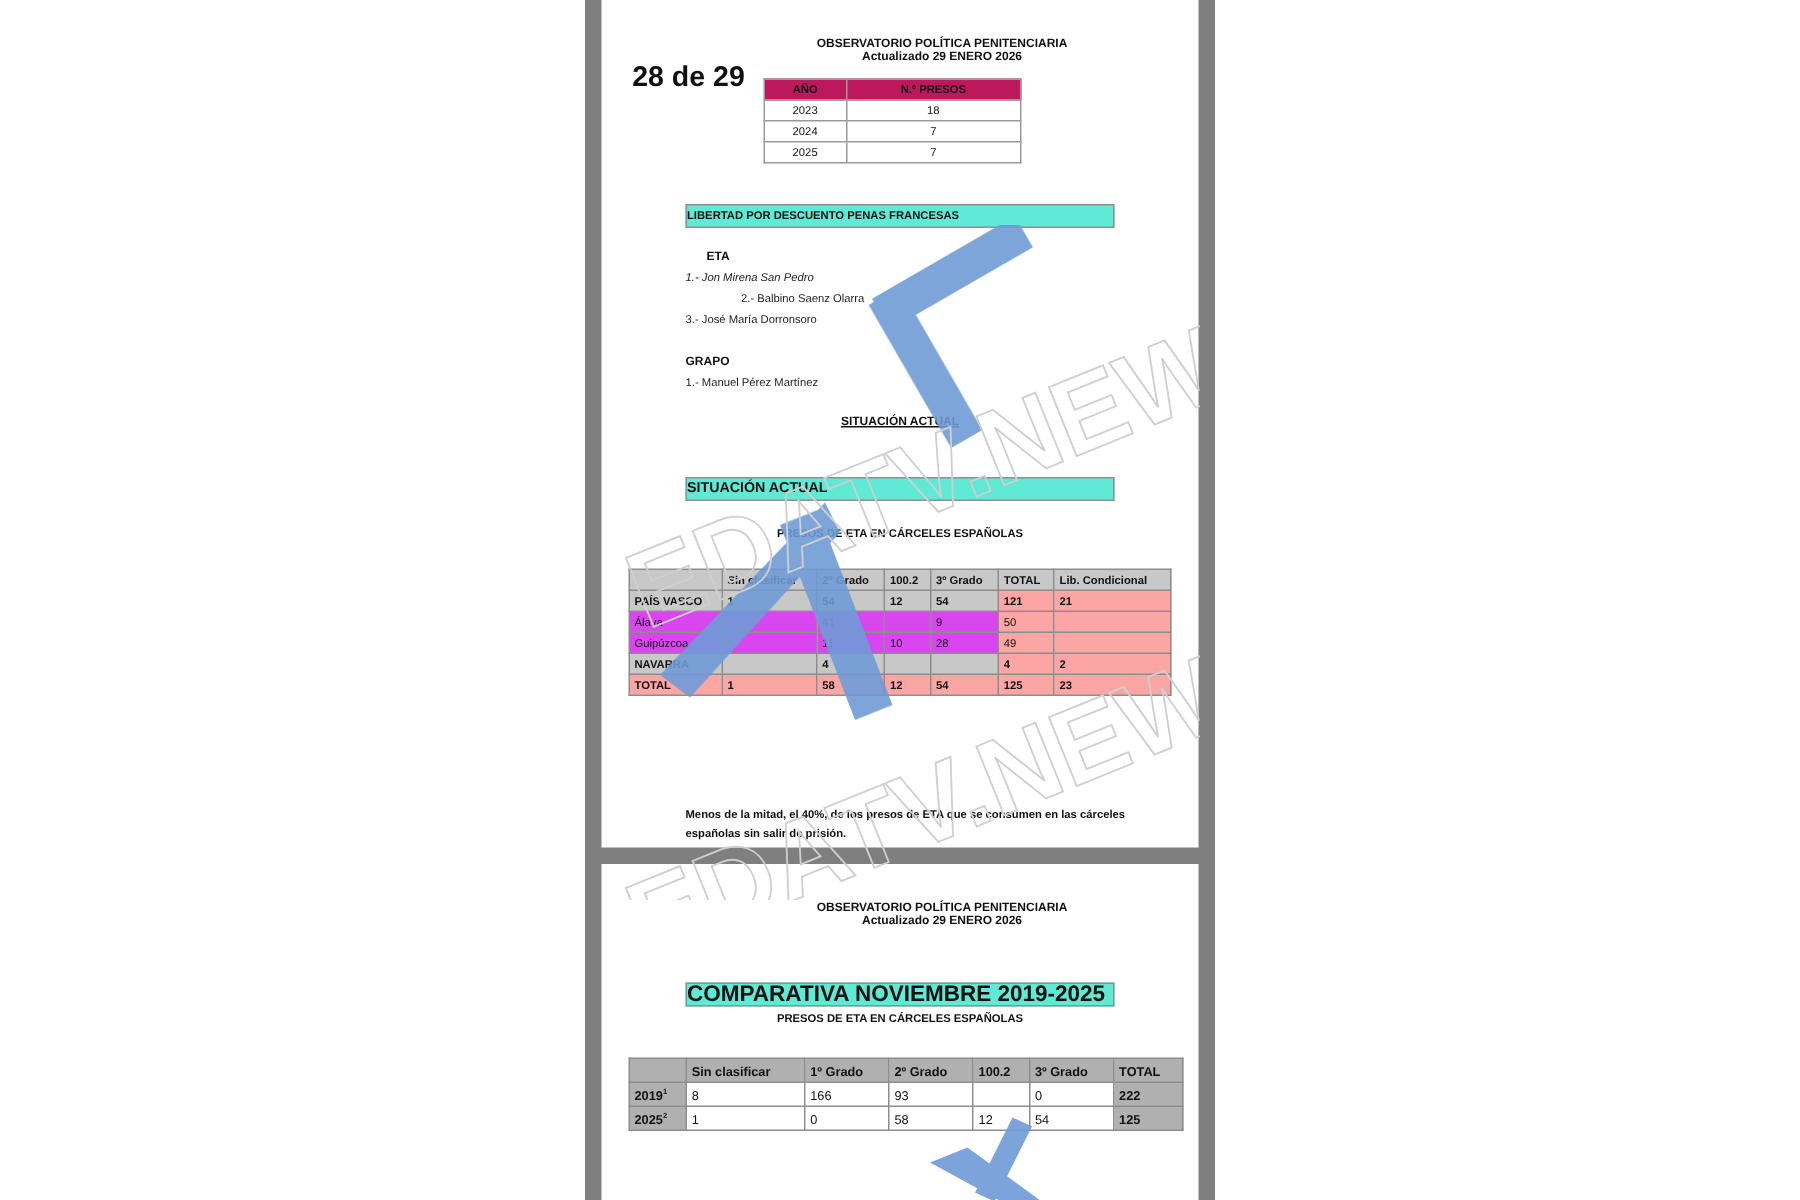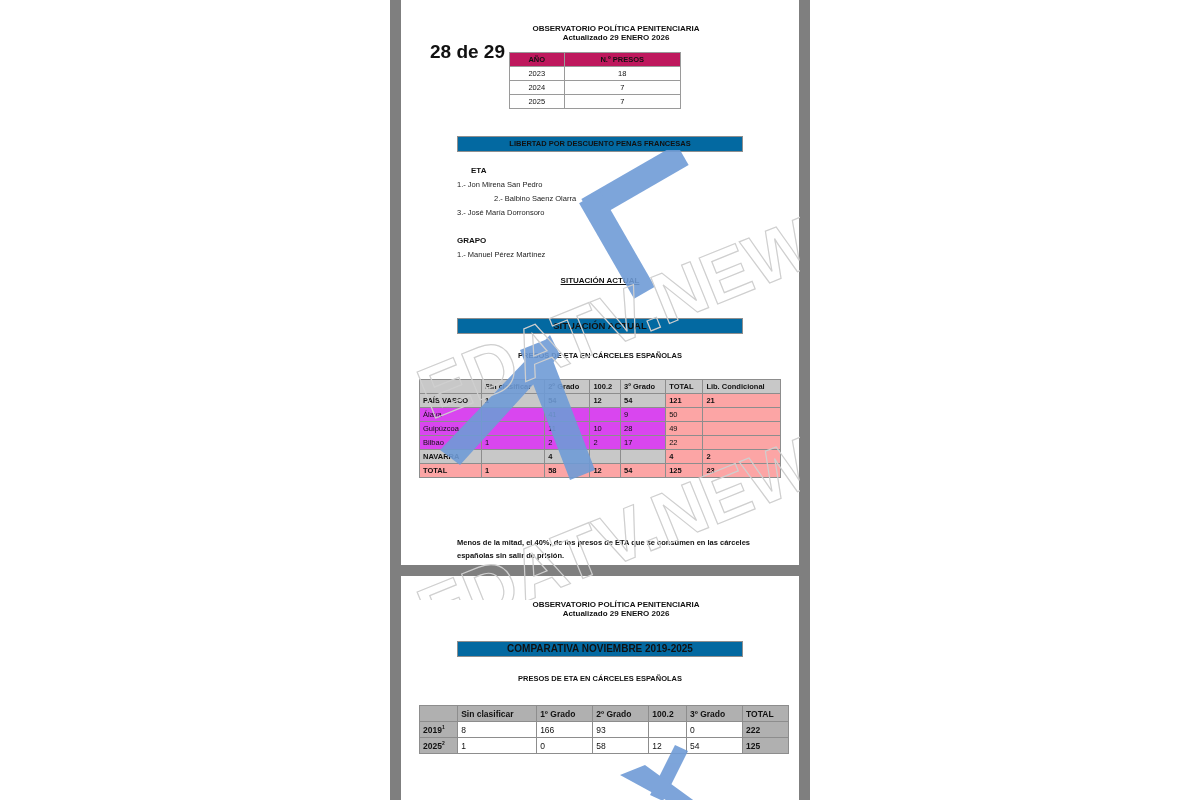--- a/index.html
+++ b/index.html
@@ -1,31 +1,31 @@
 <!DOCTYPE html>
 <html><head>
   <meta charset="utf-8">
   <style>
     html, body { margin:0; padding:0; }
     body { width:1200px; height:800px; background:#ffffff; position:relative; overflow:hidden; font-family:"Liberation Sans", sans-serif; }
     .frame { position:absolute; left:390px; top:0; width:420px; height:800px; background:#7f7f7f; }
     .page { position:absolute; background:#ffffff; left:401px; width:398px; overflow:hidden; }
     .page1 { top:0; height:565px; }
     .page2 { top:576px; height:230px; }
-    .hdr { position:absolute; left:0; width:430px; text-align:center; font-weight:bold; font-size:8px; line-height:10px; color:#111; }
-    .badge { position:absolute; left:12px; top:37px; width:92px; height:30px; background:#fff; font-weight:bold; font-size:19px; line-height:30px; text-align:right; color:#111; z-index:3; }
+    .hdr { position:absolute; left:12px; width:430px; text-align:center; font-weight:bold; font-size:8px; line-height:10px; color:#111; }
+    .badge { position:absolute; left:12px; top:37px; width:92px; height:30px; background:#fff; font-weight:bold; font-size:19px; line-height:30px; text-align:center; color:#111; z-index:3; }
     table { border-collapse:collapse; font-size:7.5px; color:#111; }
     td, th { border:1px solid #9a9a9a; padding:0 3px; height:13px; text-align:left; font-weight:normal; }
     .yr { position:absolute; left:108px; top:52px; width:172px; }
     .yr th { background:#be185d; font-weight:bold; text-align:center; }
     .yr td { text-align:center; }
-    .banner { position:absolute; left:56px; width:284px; height:14px; background:#0369a1; border:1px solid #8f8f8f; text-align:center; font-weight:bold; color:#111; }
+    .banner { position:absolute; left:56px; width:284px; height:14px; background:#5eead4; border:1px solid #8f8f8f; font-weight:bold; color:#111; }
     .b1 { top:136px; font-size:7.5px; line-height:14px; }
     .b2 { top:318px; font-size:9.5px; line-height:14px; }
-    .b3 { top:65px; font-size:10px; line-height:14px; }
+    .b3 { top:79px; font-size:15px; line-height:14px; }
     .lbl { position:absolute; left:56px; font-weight:bold; font-size:8px; color:#111; }
     .li { position:absolute; left:56px; font-size:7.5px; color:#222; }
     .ul { position:absolute; left:0; width:398px; text-align:center; top:276px; font-weight:bold; font-size:8px; text-decoration:underline; color:#111; }
     .sub { position:absolute; left:0; width:398px; text-align:center; font-weight:bold; font-size:7.5px; color:#111; }
     .t2 { position:absolute; left:18px; top:379px; width:362px; }
     .t2 td { background:#c8c8c8; border-color:#8d8d8d; }
     .t2 tr.hd td { font-weight:bold; }
     .t2 tr.white td.w { background:#d946ef; }
     .t2 tr.b td { font-weight:bold; }
     .t2 td.tot, .t2 td.lib { background:#fca5a5; }
@@ -65,21 +65,21 @@
     <tr>
       <td>2025</td>
       <td>7</td>
     </tr>
   </tbody>
     </table>
 
   <div class="banner b1">LIBERTAD POR DESCUENTO PENAS FRANCESAS</div>
 
   <div class="lbl" style="top:166px;padding-left:14px;">ETA</div>
-  <div class="li" style="top:180px;">1.- Jon Mirena San Pedro</div>
+  <div class="li" style="top:180px;font-style:italic;">1.- Jon Mirena San Pedro</div>
   <div class="li" style="top:194px;margin-left:37px;">2.- Balbino Saenz Olarra</div>
   <div class="li" style="top:208px;">3.- José María Dorronsoro</div>
 
   <div class="lbl" style="top:236px;">GRAPO</div>
   <div class="li" style="top:250px;">1.- Manuel Pérez Martínez</div>
 
   <div class="ul">SITUACIÓN ACTUAL</div>
 
   <div class="banner b2">SITUACIÓN ACTUAL</div>
 
@@ -114,29 +114,20 @@
       <td class="tot">50</td>
       <td class="lib"></td>
     </tr>
     <tr class="white">
       <td class="w">Guipúzcoa</td>
       <td class="w"></td>
       <td class="w">11</td>
       <td class="w">10</td>
       <td class="w">28</td>
       <td class="tot">49</td>
-      <td class="lib"></td>
-    </tr>
-    <tr class="white">
-      <td class="w">Bilbao</td>
-      <td class="w">1</td>
-      <td class="w">2</td>
-      <td class="w">2</td>
-      <td class="w">17</td>
-      <td class="tot">22</td>
       <td class="lib"></td>
     </tr>
     <tr class="b">
       <td>NAVARRA</td>
       <td></td>
       <td>4</td>
       <td></td>
       <td></td>
       <td class="tot">4</td>
       <td class="lib">2</td>

